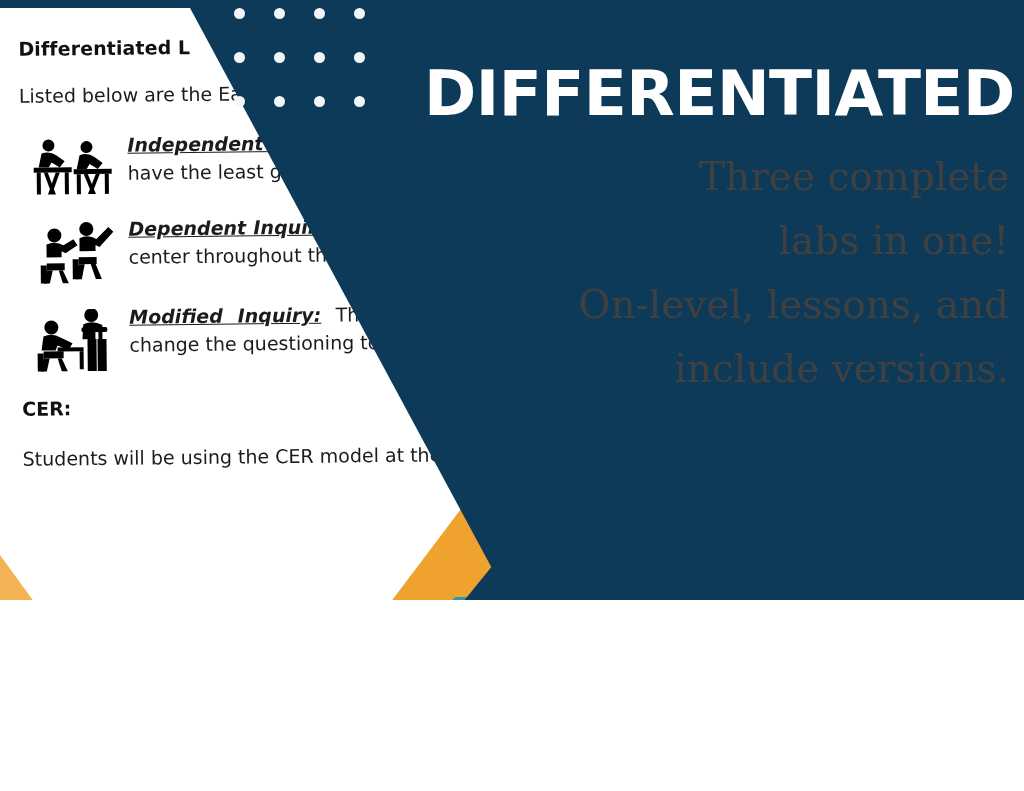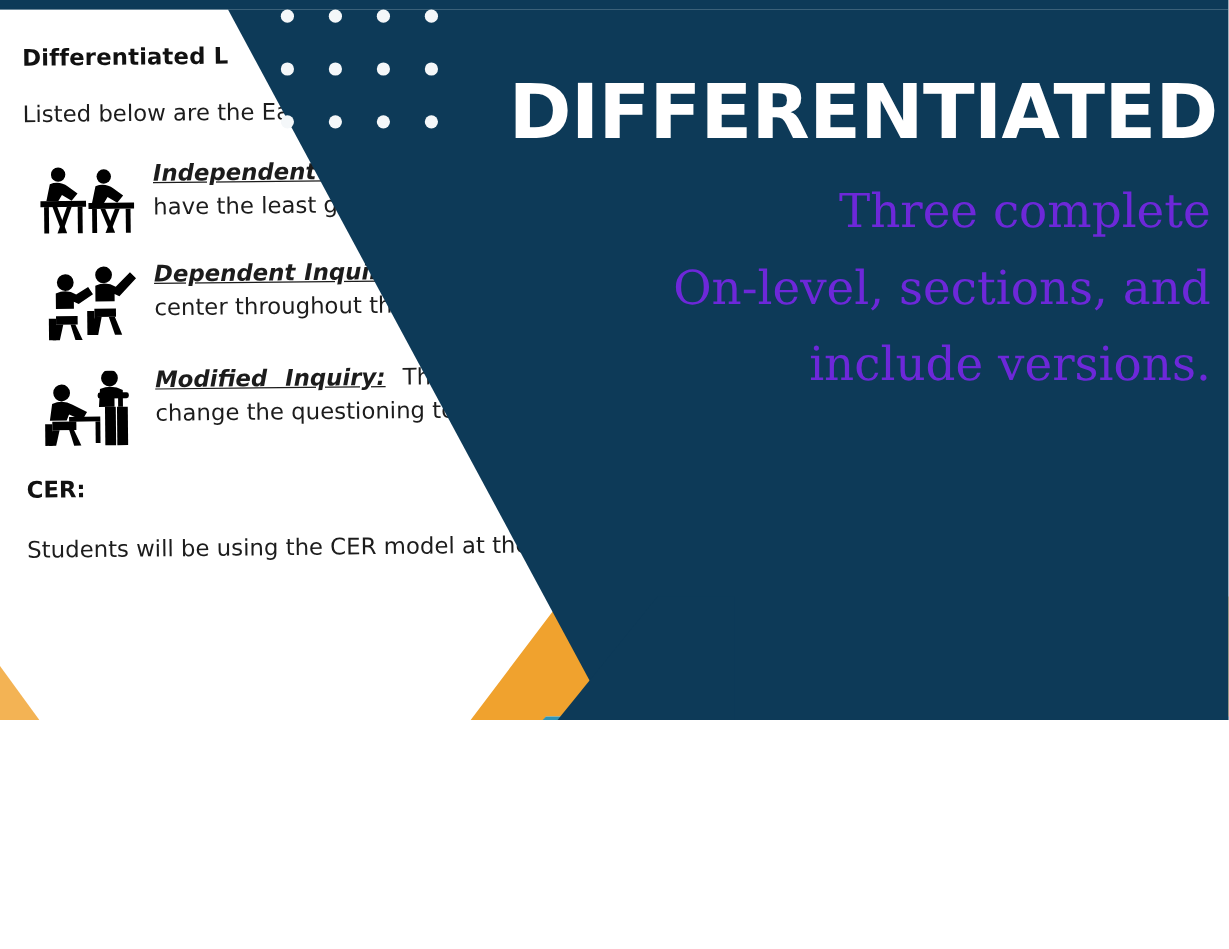--- a/index.html
+++ b/index.html
@@ -138,21 +138,21 @@
     font-size:63px;
     line-height:66px;
     letter-spacing:-0.5px;
     color:#ffffff;
   }
   #headline .sub {
     margin-top:18px;
     font-family:"DejaVu Serif", serif;
     font-size:39px;
     line-height:64px;
-    color:#6d28d9;
+    color:#404040;
   }
   #headline .sub div { white-space:nowrap; }
 </style>
 </head>
 <body>
 
 <div id="stage">
 
   <div id="doc-layer">
     <div id="doc-inner">
@@ -286,18 +286,19 @@
     <div class="dot"></div>
     <div class="dot"></div>
   </div>
 
   <div id="headline">
     <div class="main">
       <div>DIFFERENTIATED</div>
     </div>
     <div class="sub">
       <div>Three complete</div>
-      <div>On-level, sections, and</div>
+      <div>labs in one!</div>
+      <div>On-level, lessons, and</div>
       <div>include versions.</div>
     </div>
   </div>
 
 </div>
 
 </body></html>

